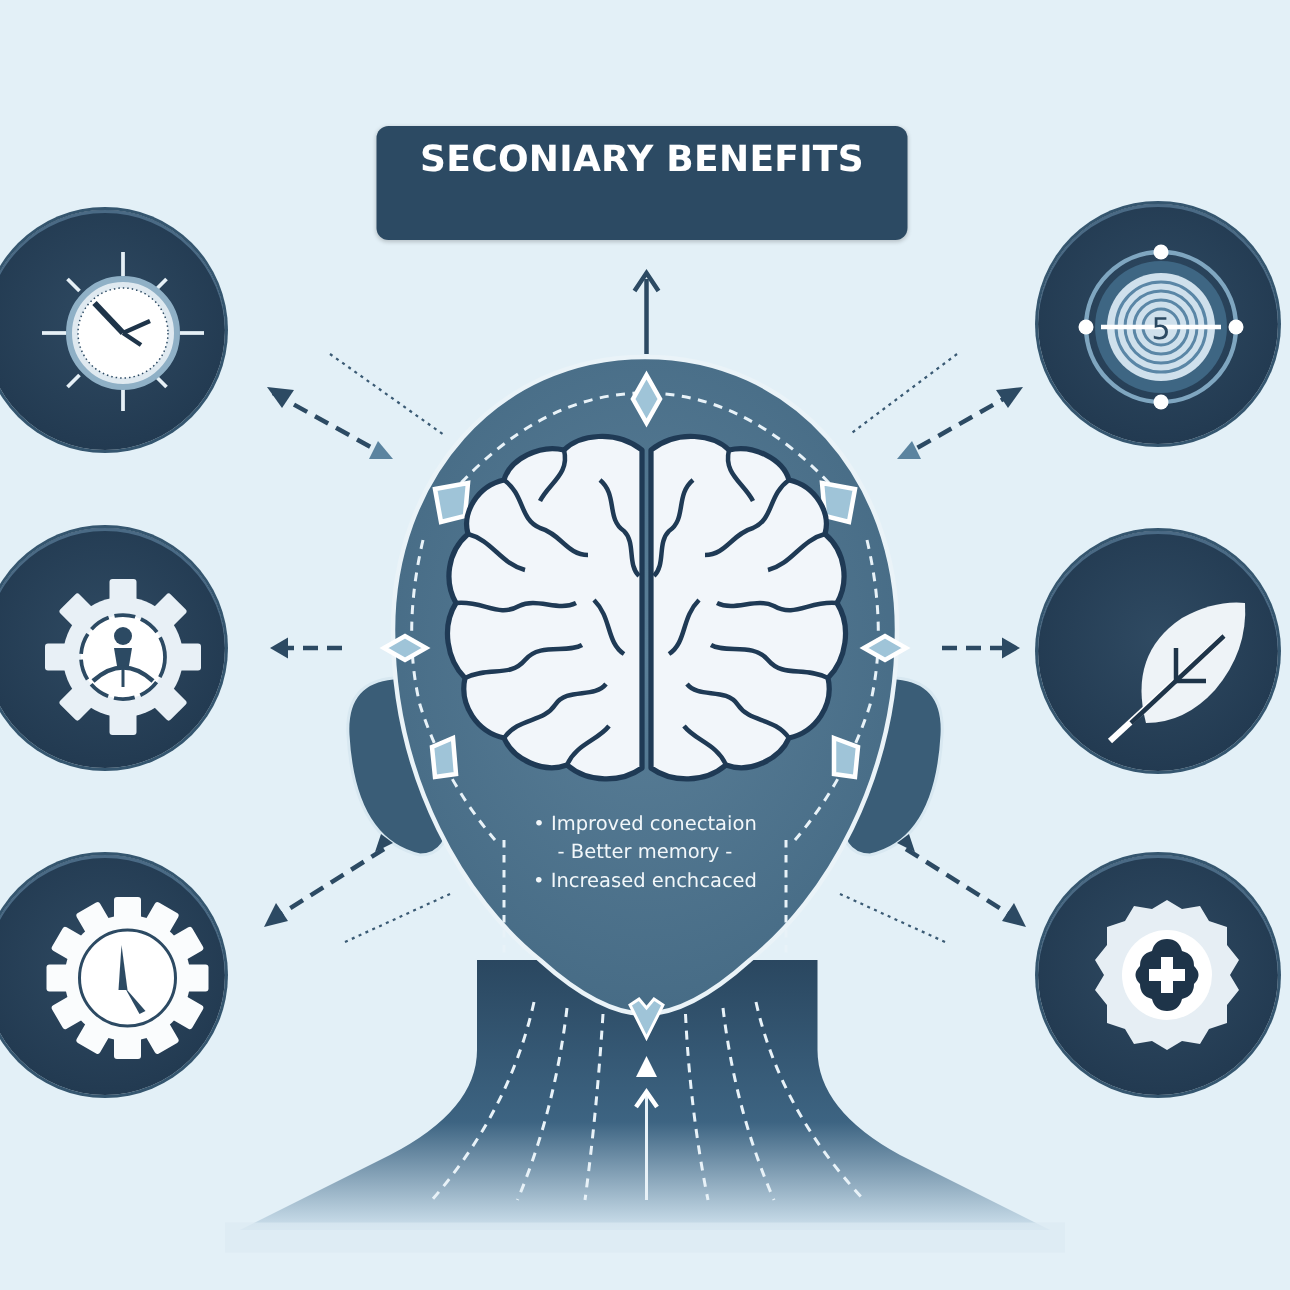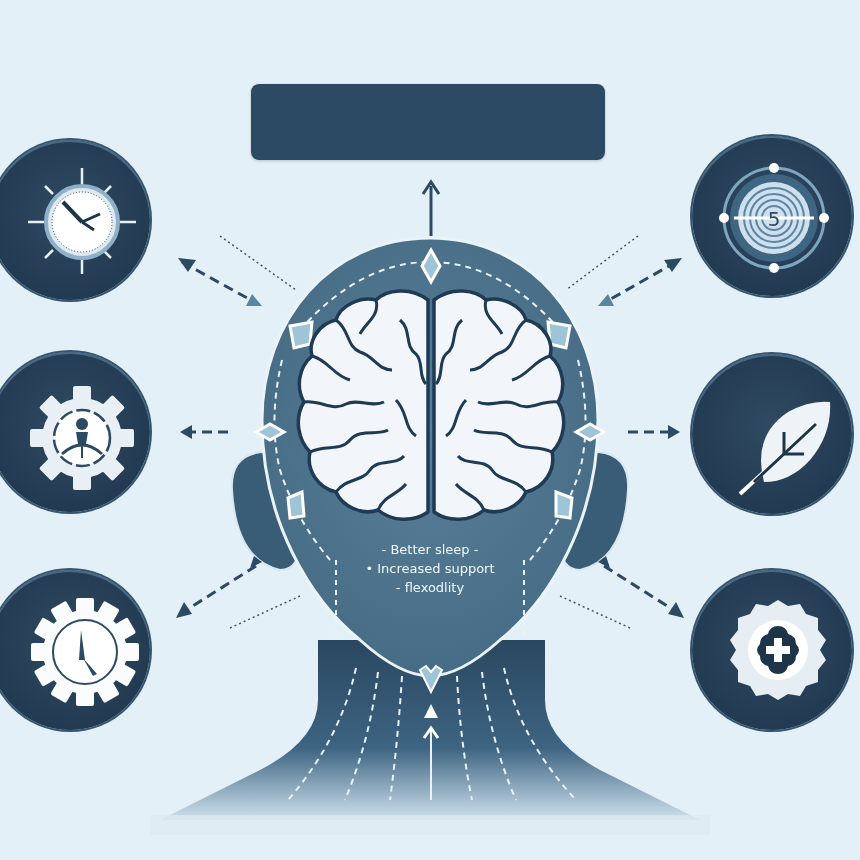--- a/index.html
+++ b/index.html
@@ -121,26 +121,27 @@
       <path d="M180 432 L192 425 L192 439 Z"></path>
       <path d="M680 432 L668 425 L668 439 Z"></path>
       <path d="M176 618 L184 602 L192 614 Z"></path>
       <path d="M262 562 L250 568 L254 556 Z"></path>
       <path d="M684 618 L676 602 L668 614 Z"></path>
       <path d="M598 562 L610 568 L606 556 Z"></path>
     </g>
   </svg>
 
   <div class="title-box">
+    <div class="title-main">SECONIARY BENEFITS</div>
   </div>
 
   <div class="benefits">
-    <div>- Better sleep -</div>
-    <div>• Increased support</div>
-    <div>- flexodlity</div>
+    <div>• Improved conectaion</div>
+    <div>- Better memory -</div>
+    <div>• Increased enchcaced</div>
   </div>
 
   <div class="icon-circle" style="left:-10px;top:140px;">
     <svg width="160" height="160" viewBox="0 0 160 160">
       <g stroke="#e6f0f6" stroke-width="2.5">
         <line x1="92" y1="28" x2="92" y2="44"></line>
           <line x1="92" y1="118" x2="92" y2="134"></line>
         <line x1="38" y1="82" x2="54" y2="82"></line>
           <line x1="130" y1="82" x2="146" y2="82"></line>
         <line x1="55" y1="46" x2="63" y2="54"></line>

